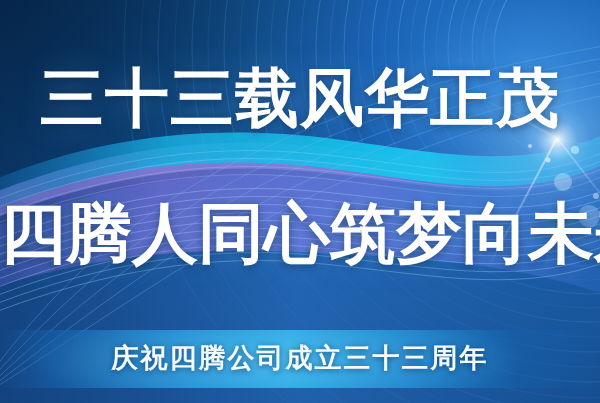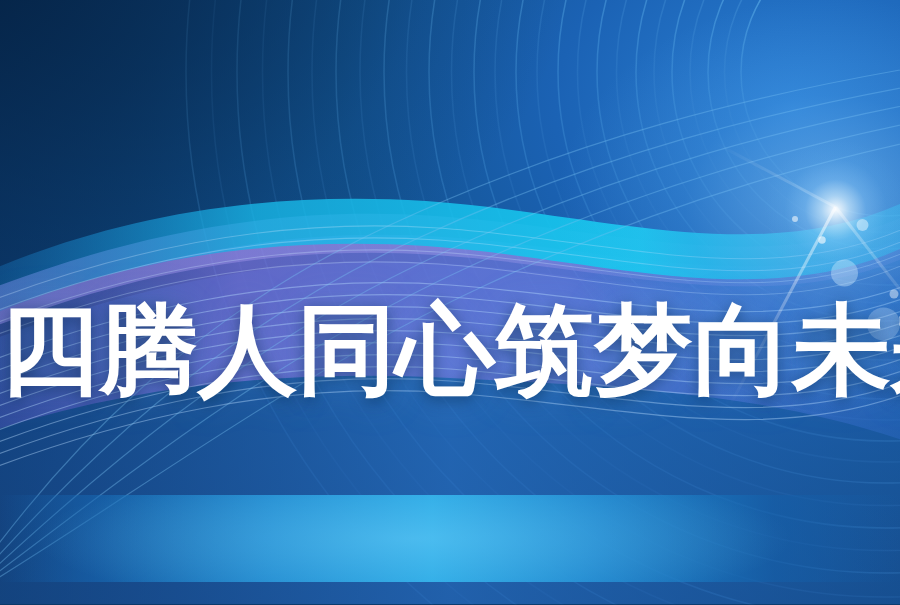--- a/index.html
+++ b/index.html
@@ -219,16 +219,18 @@
       <circle cx="575" cy="150" r="4" fill="#eaf7ff" opacity=".50"></circle>
       <circle cx="548" cy="160" r="2.5" fill="#ffffff" opacity=".60"></circle>
       <circle cx="596" cy="196" r="3" fill="#ffffff" opacity=".45"></circle>
       <circle cx="530" cy="146" r="2" fill="#ffffff" opacity=".55"></circle>
     </g>
   </svg>
 
   <div id="band"></div>
 
   <div class="content">
+    <div id="line1" class="title">三十三载风华正茂</div>
     <div id="line2" class="title">四腾人同心筑梦向未来</div>
+    <div id="subtitle">庆祝四腾公司成立三十三周年</div>
   </div>
 
 </div>
 
 </body></html>

